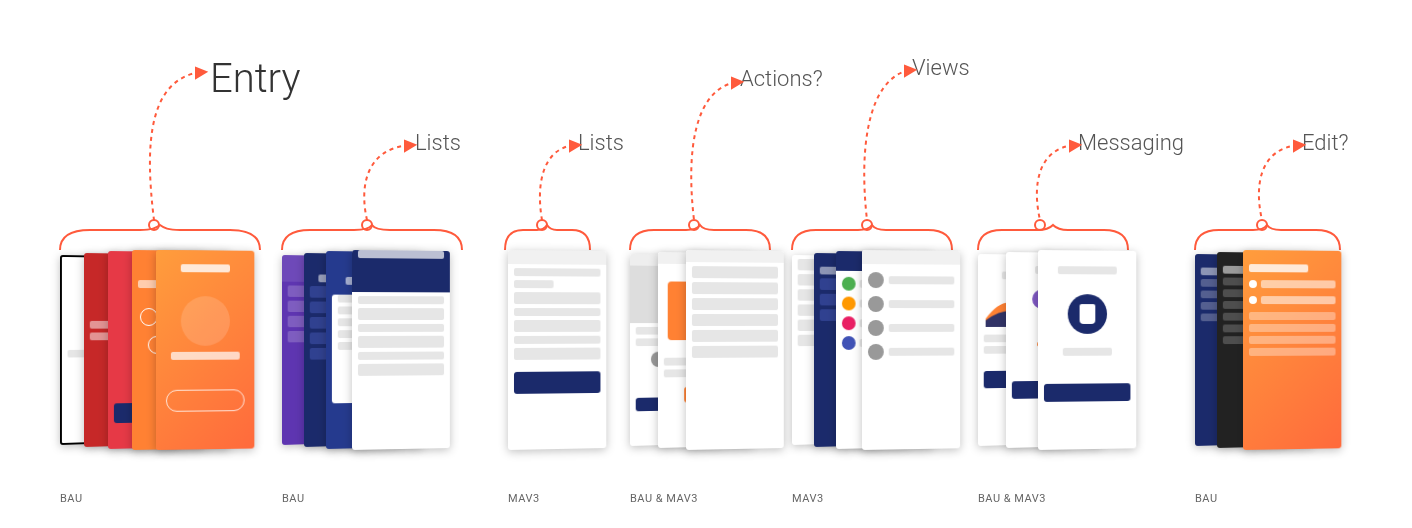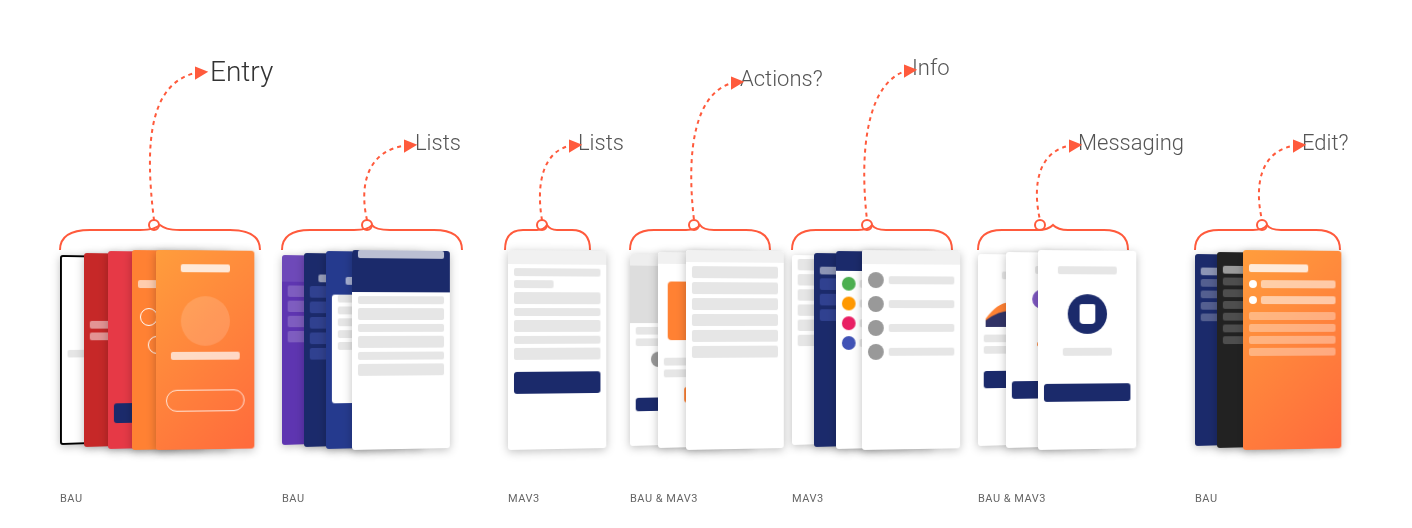--- a/index.html
+++ b/index.html
@@ -108,21 +108,21 @@
   .bg-purple  { background: #5e35b1; }
   .bg-grey    { background: #999; }
   .bd         { border: 2px solid #000; }
 
 </style>
 </head>
 <body>
 
 <div class="canvas">
 
-  <div class="cat-label" style="left:210px; top:55px; font-size:28px; color:#333;">Entry</div>
+  <div class="cat-label" style="left:210px; top:55px; font-size:40px; color:#333;">Entry</div>
   <svg class="cat-arrow" style="left:140px; top:60px;" width="80" height="170">
     <path d="M60,12 C10,20 4,80 14,160"></path>
     <circle class="node" cx="14" cy="165" r="5"></circle>
     <path class="arrow-head" d="M56,8 L66,12 L56,18 Z"></path>
   </svg>
   <svg class="bracket" style="left:60px; top:228px;" width="200" height="24">
     <path d="M0,22 C0,8 10,2 30,2 L80,2 C92,2 96,0 100,-3 C104,0 108,2 120,2 L170,2 C190,2 200,8 200,22"></path>
   </svg>
   <div class="cluster" style="left:60px; width:200px;">
     <div class="screen bd bg-white" style="left:0; transform:rotateY(14deg) scale(0.95);">
@@ -270,21 +270,21 @@
       <div class="stripe"></div>
         <div class="stripe"></div>
         <div class="stripe"></div>
       <div class="stripe"></div>
         <div class="stripe"></div>
         <div class="stripe"></div>
     </div>
     <div class="cluster-caption">BAU &amp; MAV3</div>
   </div>
 
-  <div class="cat-label" style="left:912px; top:55px;">Info</div>
+  <div class="cat-label" style="left:912px; top:55px;">Views</div>
   <svg class="cat-arrow" style="left:855px; top:60px;" width="70" height="170">
     <path d="M54,10 C12,20 4,90 12,160"></path>
     <circle class="node" cx="12" cy="165" r="5"></circle>
     <path class="arrow-head" d="M50,6 L60,10 L50,16 Z"></path>
   </svg>
   <svg class="bracket" style="left:792px; top:228px;" width="160" height="24">
     <path d="M0,22 C0,8 8,2 24,2 L66,2 C74,2 78,0 80,-3 C82,0 86,2 94,2 L136,2 C152,2 160,8 160,22"></path>
   </svg>
   <div class="cluster" style="left:792px; width:170px;">
     <div class="screen bg-white" style="left:0; transform:rotateY(13deg) scale(.95);">

